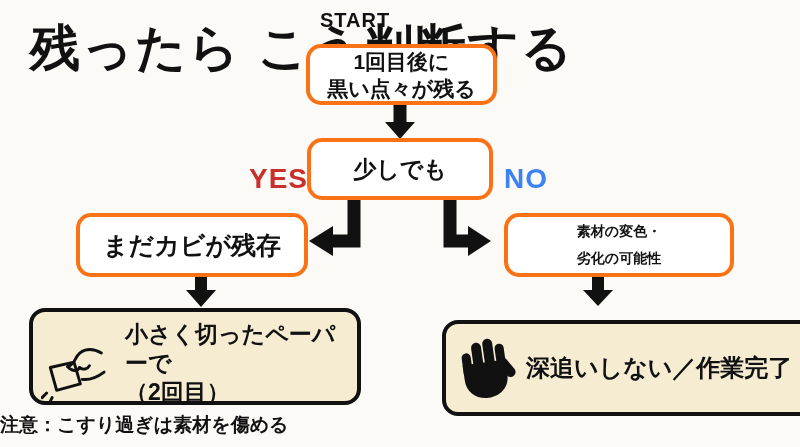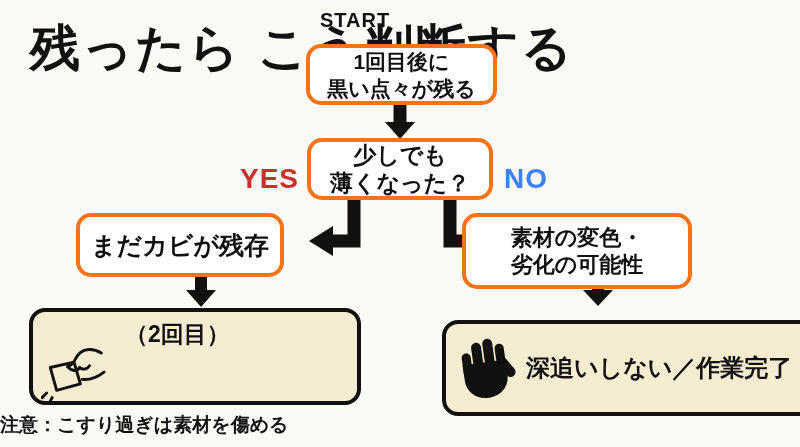--- a/index.html
+++ b/index.html
@@ -22,24 +22,24 @@
     text-align:left;font-size:20px;font-weight:800;letter-spacing:1px;
   }
   .node{
     background:#fff;border:4px solid #f97316;border-radius:15px;
     display:flex;flex-direction:column;align-items:center;justify-content:center;
     text-align:center;font-weight:800;box-sizing:border-box;
   }
   .node span{display:block;}
   .start-box{left:306px;top:44px;width:191px;height:61px;font-size:21px;line-height:27px;}
   .decision-box{left:307px;top:138px;width:186px;height:62px;font-size:23px;line-height:28px;}
-  .yes-label{left:233px;top:163px;width:66px;text-align:right;font-size:28px;font-weight:800;letter-spacing:1px;}
+  .yes-label{left:242px;top:163px;width:66px;text-align:right;font-size:28px;font-weight:800;letter-spacing:1px;}
   .no-label{left:504px;top:163px;font-size:28px;font-weight:800;letter-spacing:1px;}
-  .yes-branch-box{left:76px;top:213px;width:208px;height:64px;font-size:25px;}
-  .no-branch-box{left:462px;top:213px;width:230px;height:76px;font-size:22px;line-height:27px;}
+  .yes-branch-box{left:76px;top:213px;width:232px;height:64px;font-size:25px;}
+  .no-branch-box{left:504px;top:213px;width:230px;height:64px;font-size:14px;line-height:27px;}
   .result{
     background:#f6ecd2;border:4px solid #111;border-radius:16px;
     box-sizing:border-box;display:flex;align-items:center;
     font-weight:800;
   }
   .yes-result-box{left:29px;top:308px;width:332px;height:97px;}
   .yes-result-text{
     position:absolute;left:92px;top:8px;
     font-size:23px;line-height:29px;text-align:left;font-weight:800;
   }
@@ -86,21 +86,20 @@
 
   <div class="abs start-label">START</div>
 
   <div class="abs node start-box">
     <span>1回目後に</span>
     <span>黒い点々が残る</span>
   </div>
 
   <div class="abs node decision-box">
     <span>少しでも</span>
-    <span>薄くなった？</span>
   </div>
 
   <div class="abs yes-label" style="color:#c9302c">YES</div>
   <div class="abs no-label" style="color:#3b82f6">NO</div>
 
   <div class="abs node yes-branch-box">
     <span>まだカビが残存</span>
   </div>
 
   <div class="abs node no-branch-box">
@@ -114,20 +113,21 @@
         <polygon points="10,28 36,22 43,46 17,53" fill="#f6ecd2"></polygon>
         <path d="M66,12 C52,4 42,10 38,18 C36,22 33,26 29,27"></path>
         <path d="M29,27 C33,32 40,33 42,28"></path>
         <path d="M42,28 C46,31 51,30 53,26"></path>
         <path d="M45,41 C53,42 61,39 69,33"></path>
         <path d="M6,56 L1,61"></path>
         <path d="M12,61 L9,67"></path>
       </svg>
     </span>
     <div class="yes-result-text">
+      <span>小さく切ったペーパーで</span>
       <span>（2回目）</span>
     </div>
   </div>
 
   <div class="abs result no-result-box">
     <span class="stop-hand-wrap">
       <svg viewBox="0 0 70 78" width="58" height="65">
         <g fill="#111" transform="rotate(-8 35 39)">
           <rect x="4" y="17" width="11" height="30" rx="5.5"></rect>
           <rect x="17" y="6" width="12" height="40" rx="6"></rect>

